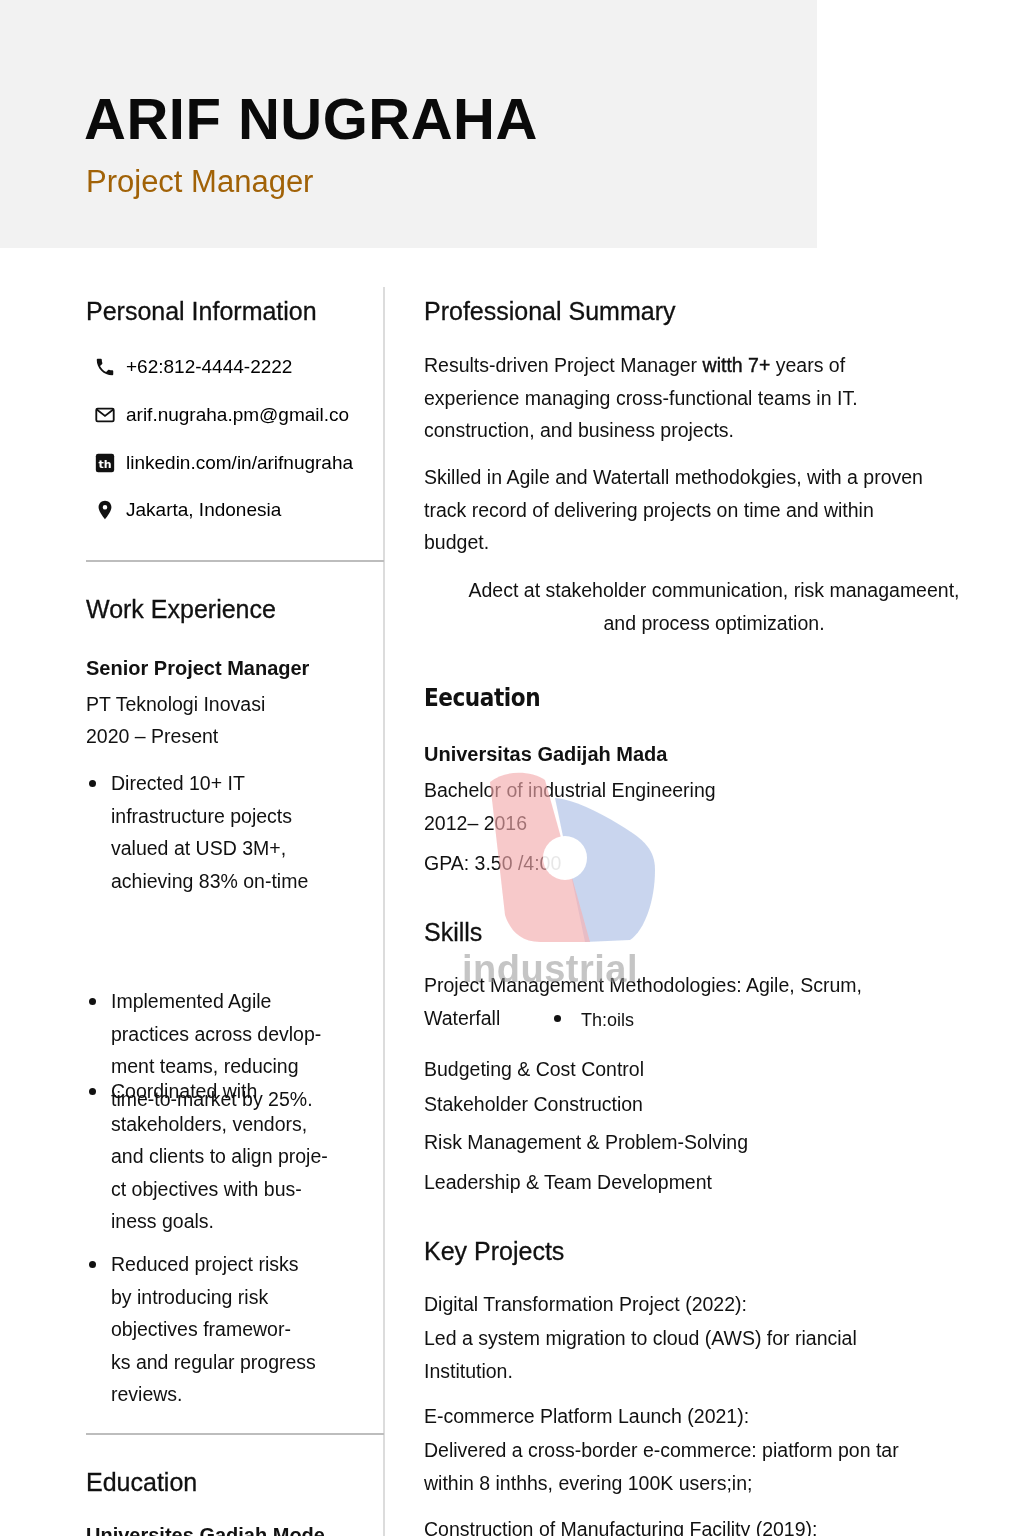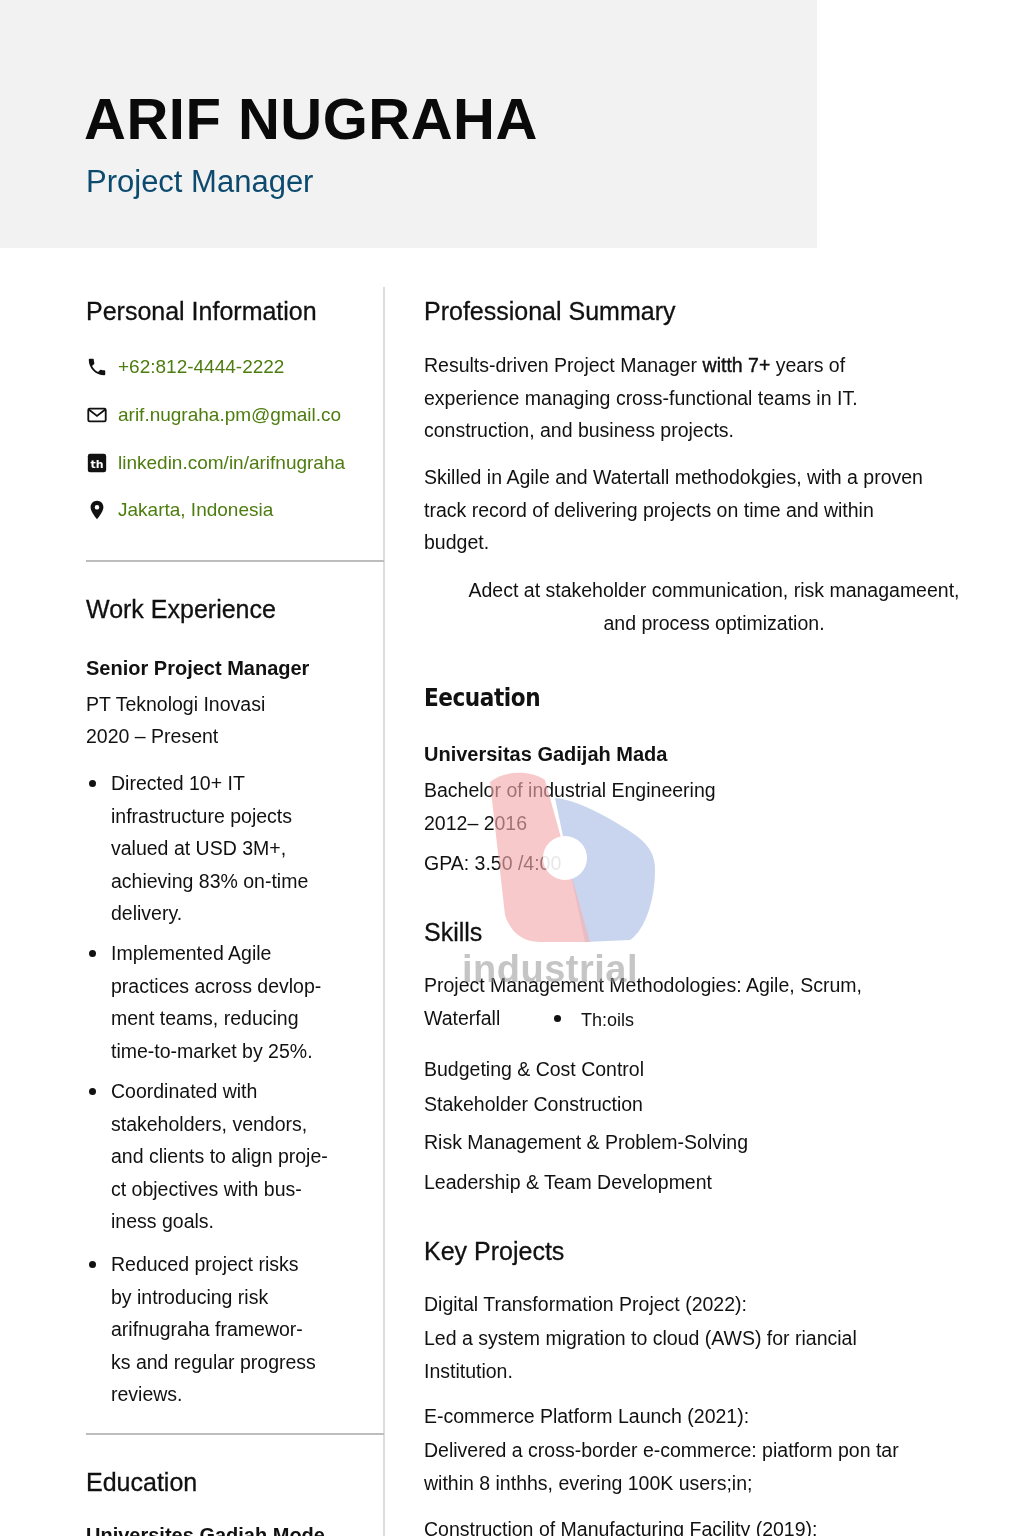--- a/index.html
+++ b/index.html
@@ -1,32 +1,32 @@
 <!DOCTYPE html>
 <html><head>
 <meta charset="utf-8">
 <style>
   * { box-sizing: border-box; margin: 0; padding: 0; }
   html, body { width: 1024px; height: 1536px; overflow: hidden; background: #ffffff; }
   body { font-family: "Liberation Sans", "DejaVu Sans", sans-serif; color: #111111; position: relative; }
 
   .header { position: absolute; left: 0; top: 0; width: 817px; height: 248px; background: #f2f2f2; }
   .name { position: absolute; left: 84px; top: 86px; font-size: 58px; font-weight: 700; letter-spacing: 0.5px; color: #0a0a0a; line-height: 66px; }
-  .role { position: absolute; left: 86px; top: 164px; font-size: 31px; color: #0c4a6e; line-height: 36px; }
+  .role { position: absolute; left: 86px; top: 164px; font-size: 31px; color: #a16207; line-height: 36px; }
 
   .vdivider { position: absolute; left: 383px; top: 287px; width: 2px; height: 1249px; background: #dcdcdc; }
   .hdivider { position: absolute; left: 86px; width: 298px; height: 2px; background: #bdbdbd; }
 
   .left { position: absolute; left: 86px; top: 0; width: 290px; }
   .right { position: absolute; left: 424px; top: 0; width: 580px; }
 
   .h2 { position: absolute; font-size: 25px; font-weight: 400; color: #111; line-height: 30px; -webkit-text-stroke: 0.3px #111; }
   .h2.cond { font-family: "DejaVu Sans", sans-serif; font-weight: 700; letter-spacing: -0.5px; font-size: 24px; transform: scaleX(0.9); transform-origin: left; -webkit-text-stroke: 0; }
 
-  .contact { position: absolute; left: 0; display: flex; align-items: center; font-size: 19px; line-height: 24px; color: #4d7c0f; }
+  .contact { position: absolute; left: 8px; display: flex; align-items: center; font-size: 19px; line-height: 24px; color: #000000; }
   .contact .ic { width: 22px; height: 22px; margin-right: 10px; display: inline-flex; align-items: center; justify-content: center; }
 
   .txt { position: absolute; font-size: 19.5px; line-height: 32.5px; color: #111; }
   .bold { font-weight: 700; }
   .semibold { -webkit-text-stroke: 0.4px #111; }
 
   .bullets { position: absolute; left: 0; top: 0; width: 290px; }
   .bullet { position: absolute; left: 0; width: 290px; font-size: 19.5px; line-height: 32.5px; padding-left: 25px; }
   .bullet::before { content: ""; position: absolute; left: 3px; top: 13px; width: 7px; height: 7px; border-radius: 50%; background: #111; }
 
@@ -94,39 +94,38 @@
   <div class="txt bold" style="left:0;top:652px;font-size:20px;">Senior Project Manager</div>
   <div class="txt" style="left:0;top:688px;">PT Teknologi Inovasi</div>
   <div class="txt" style="left:0;top:720px;">2020 – Present</div>
 
   <div class="bullets">
     <div class="bullet" style="top:767px;">
       <div>Directed 10+ IT</div>
       <div>infrastructure pojects</div>
       <div>valued at USD 3M+,</div>
       <div>achieving 83% on-time</div>
-      <div>delivery.</div>
     </div>
-    <div class="bullet" style="top:937px;">
+    <div class="bullet" style="top:985px;">
       <div>Implemented Agile</div>
       <div>practices across devlop-</div>
       <div>ment teams, reducing</div>
       <div>time-to-market by 25%.</div>
     </div>
     <div class="bullet" style="top:1075px;">
       <div>Coordinated with</div>
       <div>stakeholders, vendors,</div>
       <div>and clients to align proje-</div>
       <div>ct objectives with bus-</div>
       <div>iness goals.</div>
     </div>
     <div class="bullet" style="top:1248px;">
       <div>Reduced project risks</div>
       <div>by introducing risk</div>
-      <div>arifnugraha framewor-</div>
+      <div>objectives framewor-</div>
       <div>ks and regular progress</div>
       <div>reviews.</div>
     </div>
   </div>
 </div>
 
 <div class="hdivider" style="top:1433px;"></div>
 
 <div class="left">
   <div class="h2" style="left:0;top:1467px;">Education</div>

